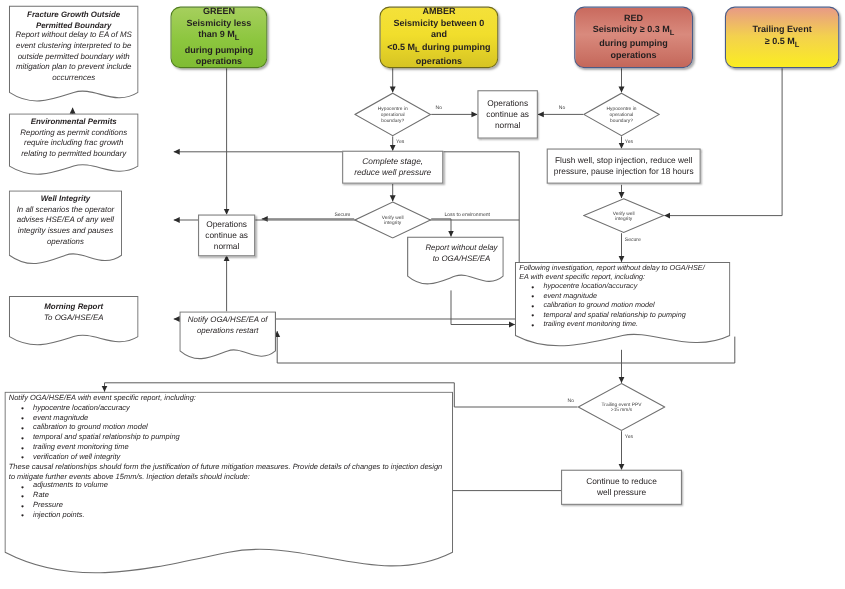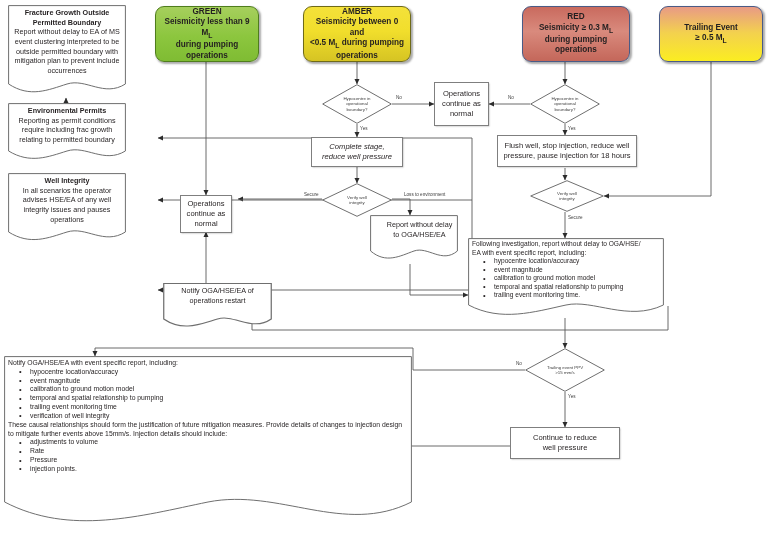--- a/index.html
+++ b/index.html
@@ -27,21 +27,21 @@
     padding:3px 5px;
     box-shadow:1.5px 1.5px 2px rgba(0,0,0,.33);
   }
   .status .inner{width:100%;}
   .status.green{
     background:linear-gradient(180deg,#a6cf5d 0%,#8cc63e 55%,#7fbc33 100%);
     border-color:#4f7d1d;color:#231f20;
   }
   .status.amber{
     background:linear-gradient(180deg,#f4e13a 0%,#f1de2c 45%,#d6c423 100%);
-    border-color:#6f6a18;color:#231f20;
+    border-color:#6f6a18;color:#231f20;margin-left:42px;
   }
   .status.red{
     background:linear-gradient(180deg,#c96a5e 0%,#d98a7d 45%,#c4675a 100%);
     border-color:#4a5b86;color:#231f20;margin-left:12px;
   }
   .status.trail{
     background:linear-gradient(180deg,#e89a86 0%,#f3d14e 48%,#fbed21 100%);
     border-color:#4a5b86;color:#231f20;justify-content:center;
   }
 
@@ -51,21 +51,21 @@
     background:#ffffff;
     display:flex;align-items:center;justify-content:center;
     text-align:center;
     font-size:7.6px;line-height:1.3;
     padding:2px 4px;
     box-shadow:1.2px 1.2px 1.6px rgba(0,0,0,.30);
   }
   .proc .inner{width:100%;}
 
   
-  .doc{background:transparent;}
+  .doc{background:transparent;font-style:italic;}
   .doc .docwrap{position:relative;width:100%;height:100%;}
   .doc svg.docshape{position:absolute;left:0;top:0;width:100%;height:100%;}
   .doc .doctext{
     position:absolute;left:0;top:0;right:0;
     padding:3px 5px 0 5px;
     font-size:7.2px;line-height:1.34;
     box-sizing:border-box;
   }
   .doc .doctitle{font-weight:bold;text-align:center;display:block;}
   .doc .docbody{display:block;text-align:center;}
@@ -174,34 +174,45 @@
       <svg class="docshape" viewBox="0 0 118 60" preserveAspectRatio="none">
         <path d="M0.6,0.6 H117.4 V48 C96,61 78,42 59,48 C40,54 22,61 0.6,48 Z" fill="#ffffff" stroke="#6f6f6f" stroke-width="1"></path>
       </svg>
       <div class="doctext">
         <span class="doctitle">Environmental Permits</span>
         <span class="docbody">Reporting as permit conditions require including frac growth relating to permitted boundary</span>
       </div>
     </div>
   </div>
 
-  <div class="node doc" style="left:8px;top:173px;width:118px;height:72px;">
+  <div class="node doc" style="left:8px;top:173px;width:103px;height:72px;">
     <div class="docwrap">
       <svg class="docshape" viewBox="0 0 118 72" preserveAspectRatio="none">
         <path d="M0.6,0.6 H117.4 V59 C96,72.5 78,53 59,59 C40,65 22,72.5 0.6,59 Z" fill="#ffffff" stroke="#6f6f6f" stroke-width="1"></path>
       </svg>
       <div class="doctext">
         <span class="doctitle">Well Integrity</span>
         <span class="docbody">In all scenarios the operator advises HSE/EA of any well integrity issues and pauses operations</span>
       </div>
     </div>
   </div>
 
-
-  <div class="node doc" style="left:163px;top:283px;width:109px;height:48px;">
+  <div class="node doc" style="left:8px;top:269px;width:118px;height:48px;">
+    <div class="docwrap">
+      <svg class="docshape" viewBox="0 0 118 48" preserveAspectRatio="none">
+        <path d="M0.6,0.6 H117.4 V37 C96,50 78,31 59,37 C40,43 22,50 0.6,37 Z" fill="#ffffff" stroke="#6f6f6f" stroke-width="1"></path>
+      </svg>
+      <div class="doctext" style="padding-top:5px;">
+        <span class="doctitle">Morning Report</span>
+        <span class="docbody">To OGA/HSE/EA</span>
+      </div>
+    </div>
+  </div>
+
+  <div class="node doc" style="left:163px;top:283px;width:88px;height:48px;">
     <div class="docwrap">
       <svg class="docshape" viewBox="0 0 88 48" preserveAspectRatio="none">
         <path d="M0.6,0.6 H87.4 V36 C72,49 58,31 44,36 C30,41 16,49 0.6,36 Z" fill="#ffffff" stroke="#6f6f6f" stroke-width="1"></path>
       </svg>
       <div class="doctext" style="padding-top:3px;">
         <span class="docbody">Notify OGA/HSE/EA of operations restart</span>
       </div>
     </div>
   </div>
 
@@ -254,21 +265,21 @@
         <ul class="bullets">
           <li>adjustments to volume</li>
           <li>Rate</li>
           <li>Pressure</li>
           <li>injection points.</li>
         </ul>
       </div>
     </div>
   </div>
 
-  <div class="node status green" style="left:155px;top:6px;width:104px;height:56px;">
+  <div class="node status green" style="left:155px;top:6px;width:88px;height:56px;">
     <div class="inner">
       <span>GREEN</span><br>
       <span>Seismicity less than 9 M</span><sub>L</sub><br>
       <span>during pumping</span><br>
       <span>operations</span>
     </div>
   </div>
 
   <div class="node status amber" style="left:303px;top:6px;width:108px;height:56px;">
     <div class="inner">

